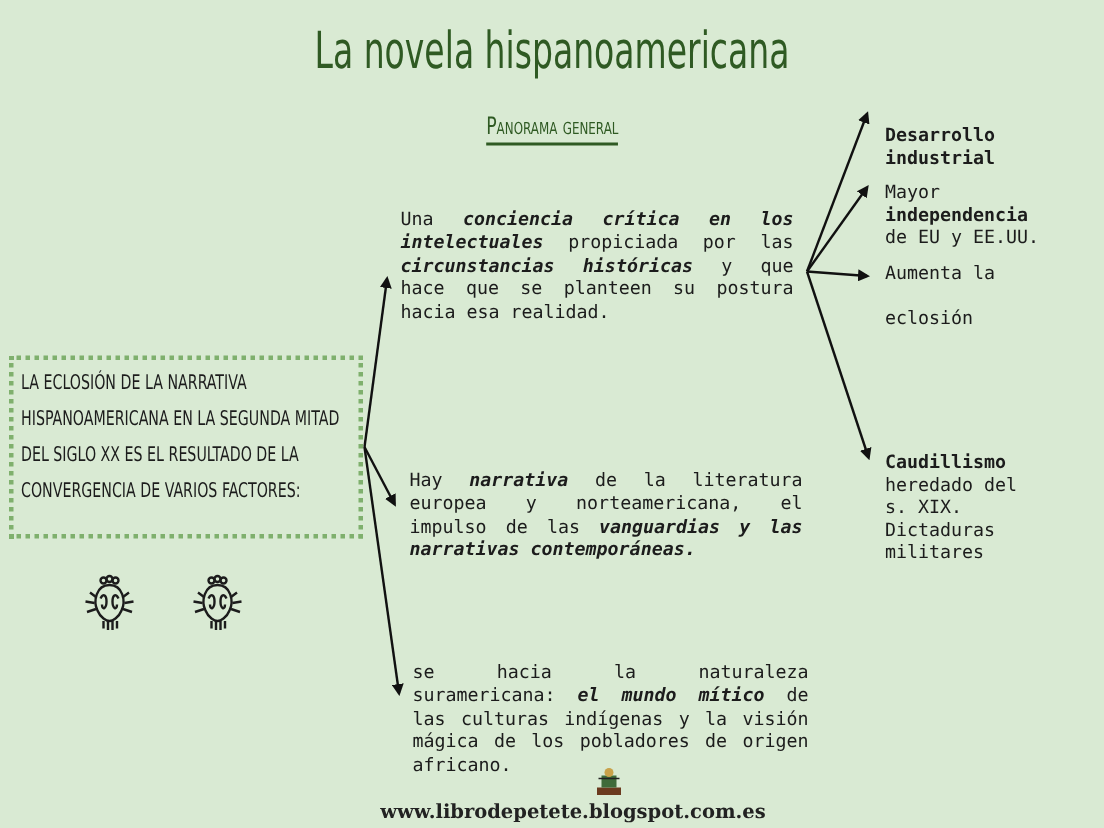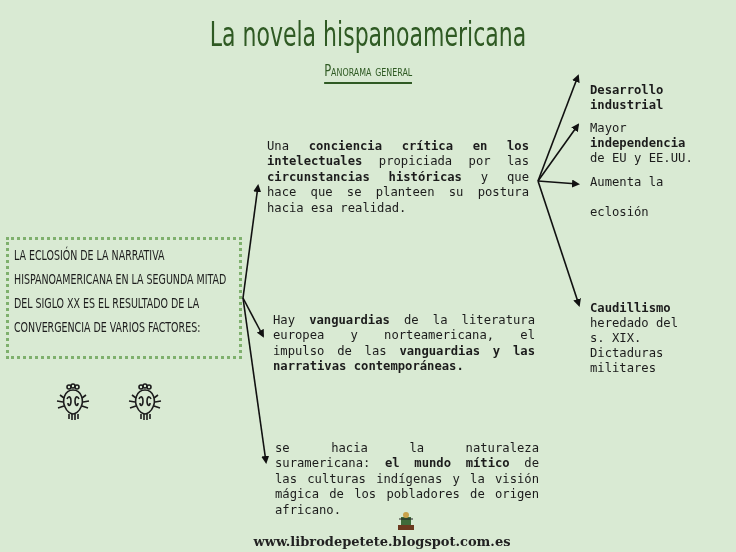--- a/index.html
+++ b/index.html
@@ -11,21 +11,21 @@
   }
   .title {
     position:absolute; left:0; width:736px; top:14px; text-align:center;
     font-family:"DejaVu Sans Condensed","DejaVu Sans", sans-serif;
     font-stretch:condensed;
     font-size:34px; letter-spacing:0px; color:#2f5a23;
     transform:scaleX(0.72); transform-origin:center;
     font-weight:normal;
   }
   .subtitle {
-    position:absolute; left:0; width:736px; top:61px; text-align:center;
+    position:absolute; left:0; width:736px; top:74px; text-align:center;
   }
   .subtitle span {
     display:inline-block;
     font-family:"DejaVu Sans", sans-serif;
     font-size:16px; color:#2f5a23;
     font-variant:small-caps;
     transform:scaleX(0.72);
     border-bottom:2px solid #2f5a23; padding-bottom:2px;
   }
   .intro-box {
@@ -38,21 +38,21 @@
     font-family:"DejaVu Sans Condensed","DejaVu Sans", sans-serif;
     font-size:13.5px; line-height:24px; color:#1c1c1c;
     transform:scaleX(0.78); transform-origin:left top;
     white-space:nowrap; text-transform:uppercase;
   }
   .ornaments { position:absolute; left:52px; top:381px; }
   .ornament { display:inline-block; width:42px; height:42px; margin-right:20px; }
   .block {
     position:absolute; font-size:12.2px; line-height:15.4px; text-align:justify;
   }
-  .block b { font-weight:bold; }
+  .block b { font-weight:bold;font-style:italic; }
   .rblock { position:absolute; font-size:12.2px; line-height:15px;margin-top:19px; }
   .footer {
     position:absolute; left:0; width:724px; top:534px; text-align:center;
     font-family:"DejaVu Serif", serif; font-weight:bold; font-size:13px; color:#222;margin-left:20px;
   }
   .footer-logo { position:absolute; left:395px; top:511px; }
   svg.arrows { position:absolute; left:0; top:0; }
 </style>
 </head>
 <body>
@@ -110,21 +110,21 @@
     <line x1="538" y1="181" x2="578" y2="184" marker-end="url(#ah)"></line>
     <line x1="538" y1="181" x2="579" y2="305" marker-end="url(#ah)"></line>
   </g>
 </svg>
 
 <div class="block" style="left:267px; top:139px; width:262px;">
   <span>Una </span><b>conciencia crítica en los intelectuales</b><span> propiciada por las </span><b>circunstancias históricas</b><span> y que hace que se planteen su postura hacia esa realidad.</span>
 </div>
 
 <div class="block" style="left:273px; top:313px; width:262px;">
-  <span>Hay </span><b>vanguardias</b><span> de la literatura europea y norteamericana, el impulso de las </span><b>vanguardias y las narrativas contemporáneas.</b>
+  <span>Hay </span><b>narrativa</b><span> de la literatura europea y norteamericana, el impulso de las </span><b>vanguardias y las narrativas contemporáneas.</b>
 </div>
 
 <div class="block" style="left:275px; top:441px; width:264px;">
   <span>se hacia la naturaleza suramericana: </span><b>el mundo mítico</b><span> de las culturas indígenas y la visión mágica de los pobladores de origen africano.</span>
 </div>
 
 <div class="rblock" style="left:590px; top:64px; width:130px;">
   <b>Desarrollo industrial</b>
 </div>
 <div class="rblock" style="left:590px; top:102px; width:140px;">

